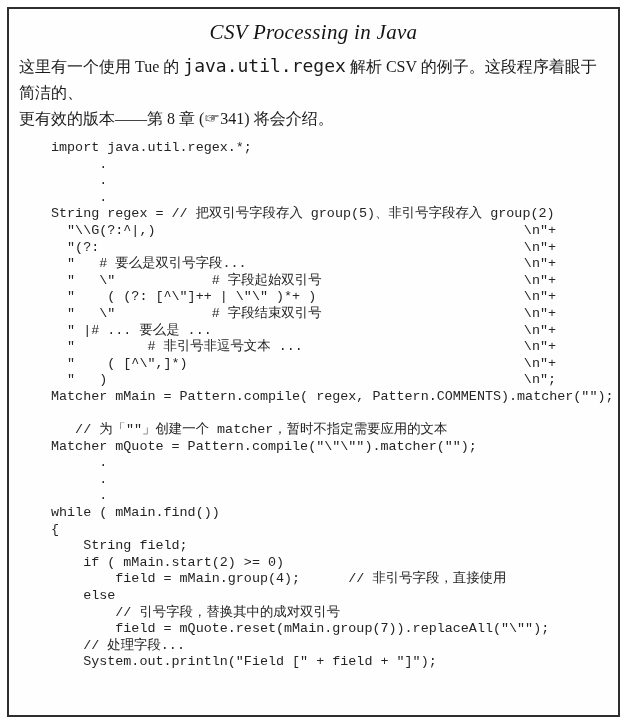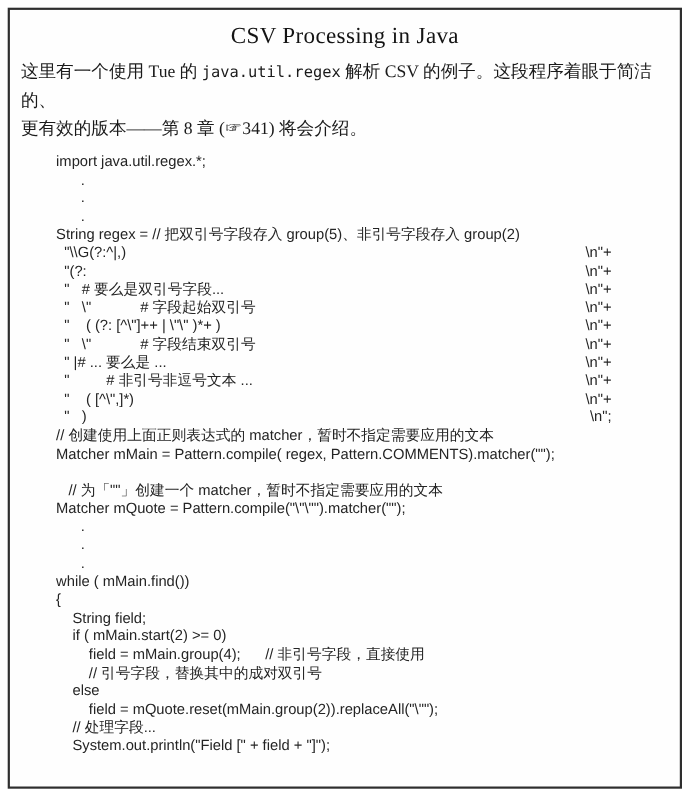--- a/index.html
+++ b/index.html
@@ -20,36 +20,37 @@
     overflow: hidden;
   }
   .title {
     text-align: center;
     font-size: 21px;
     font-weight: normal;
     margin: 11px 0 0 0;
     color: #141414;
     letter-spacing: 0.3px;
     font-family: "Liberation Serif", serif;
+    font-style: italic;
   }
   .intro {
     margin: 8px 10px 0 10px;
     font-size: 16px;
     line-height: 26px;
     color: #1a1a1a;
   }
   .intro-line { white-space: pre-wrap; }
   .intro .mono {
     font-family: "DejaVu Sans Mono", monospace;
-    font-size: 14px;
+    font-size: 18px;
   }
   .code {
     margin: 8px 0 0 42px;
     padding-right: 62px;
-    font-family: Liberation Sans, sans-serif;
+    font-family: Liberation Mono, monospace;
     font-size: 13.4px;
     color: #242424;
   }
   .code-line {
     position: relative;
     height: 16.6px;
     line-height: 16.6px;
     white-space: pre;
   }
   .code-left { white-space: pre; }
@@ -77,32 +78,31 @@
       <div class="code-line"><span class="code-left">  "\\G(?:^|,)</span><span class="code-right">\n"+</span></div>
       <div class="code-line"><span class="code-left">  "(?:</span><span class="code-right">\n"+</span></div>
       <div class="code-line"><span class="code-left">  "   # 要么是双引号字段...</span><span class="code-right">\n"+</span></div>
       <div class="code-line"><span class="code-left">  "   \"            # 字段起始双引号</span><span class="code-right">\n"+</span></div>
       <div class="code-line"><span class="code-left">  "    ( (?: [^\"]++ | \"\" )*+ )</span><span class="code-right">\n"+</span></div>
       <div class="code-line"><span class="code-left">  "   \"            # 字段结束双引号</span><span class="code-right">\n"+</span></div>
       <div class="code-line"><span class="code-left">  " |# ... 要么是 ...</span><span class="code-right">\n"+</span></div>
       <div class="code-line"><span class="code-left">  "         # 非引号非逗号文本 ...</span><span class="code-right">\n"+</span></div>
       <div class="code-line"><span class="code-left">  "    ( [^\",]*)</span><span class="code-right">\n"+</span></div>
       <div class="code-line"><span class="code-left">  "   )</span><span class="code-right">\n";</span></div>
-      <div class="code-line"><span class="code-left">// 创建使用上面正则表达式的 matcher，暂时不指定需要应用的文本</span></div>
       <div class="code-line"><span class="code-left">Matcher mMain = Pattern.compile( regex, Pattern.COMMENTS).matcher("");</span></div>
       <div class="code-line"><span class="code-left"></span></div>
       <div class="code-line"><span class="code-left">   // 为「""」创建一个 matcher，暂时不指定需要应用的文本</span></div>
       <div class="code-line"><span class="code-left">Matcher mQuote = Pattern.compile("\"\"").matcher("");</span></div>
       <div class="code-line"><span class="code-left">      .</span></div>
       <div class="code-line"><span class="code-left">      .</span></div>
       <div class="code-line"><span class="code-left">      .</span></div>
       <div class="code-line"><span class="code-left">while ( mMain.find())</span></div>
       <div class="code-line"><span class="code-left">{</span></div>
       <div class="code-line"><span class="code-left">    String field;</span></div>
       <div class="code-line"><span class="code-left">    if ( mMain.start(2) &gt;= 0)</span></div>
       <div class="code-line"><span class="code-left">        field = mMain.group(4);      // 非引号字段，直接使用</span></div>
+      <div class="code-line"><span class="code-left">    else</span></div>
       <div class="code-line"><span class="code-left">        // 引号字段，替换其中的成对双引号</span></div>
-      <div class="code-line"><span class="code-left">    else</span></div>
-      <div class="code-line"><span class="code-left">        field = mQuote.reset(mMain.group(2)).replaceAll("\"");</span></div>
+      <div class="code-line"><span class="code-left">        field = mQuote.reset(mMain.group(7)).replaceAll("\"");</span></div>
       <div class="code-line"><span class="code-left">    // 处理字段...</span></div>
       <div class="code-line"><span class="code-left">    System.out.println("Field [" + field + "]");</span></div>
     </div>
 </div>
 
 </body></html>

